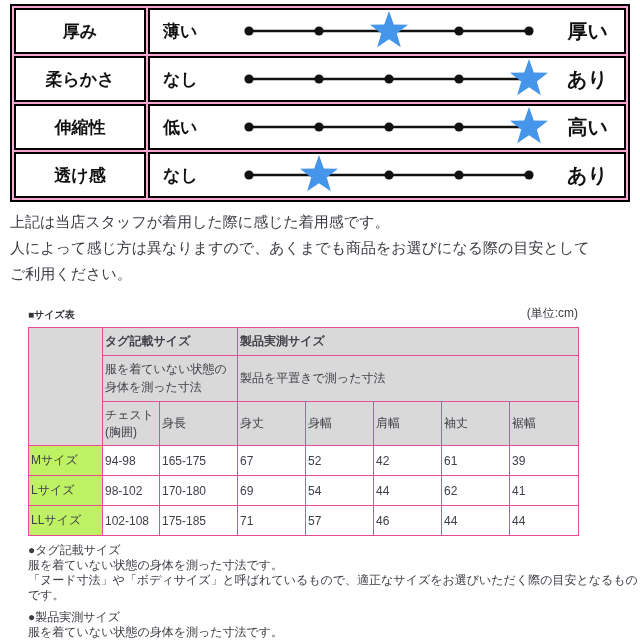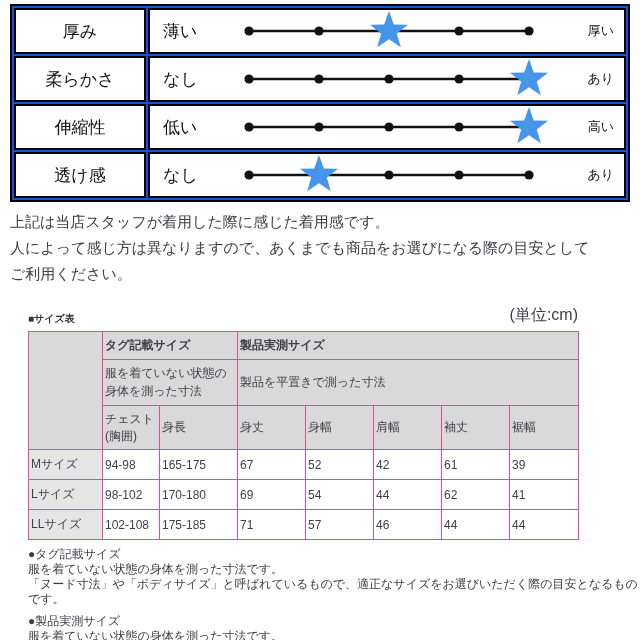--- a/index.html
+++ b/index.html
@@ -12,58 +12,59 @@
     overflow: hidden;
   }
 
   
   .feel-wrap { margin: 4px 0 0 10px; }
   table.feel {
     width: 620px;
     border-collapse: separate;
     border-spacing: 2px;
     border: 2px solid #000;
-    background: #1d4ed8;
+    background: #f9a8d4;
+    font-weight: bold;
   }
   table.feel td {
     border: 2px solid #000;
     height: 38px;
     padding: 0;
     background: #fff;
   }
   td.feel-name {
     width: 132px;
     text-align: center;
     font-size: 17px;
     color: #111;
   }
   .scale-row { display: flex; align-items: center; height: 100%; }
   .scale-min {
     width: 86px; padding-left: 13px;
     font-size: 17px; color: #111; flex: none;
   }
   .scale-max {
-    flex: 1; text-align: right; padding-right: 10px;
-    font-size: 13px; color: #111;
+    flex: 1; text-align: right; padding-right: 16px;
+    font-size: 20px; color: #111;
   }
   svg.scale-svg { flex: none; overflow: visible; display: block; }
 
   
   .desc {
     margin: 7px 0 0 10px;
     font-size: 15px;
     line-height: 26px;
     color: #3c3c44;
   }
 
   
   .size-section { margin: 18px 0 0 28px; width: 550px; }
   .size-head { display: flex; justify-content: space-between; align-items: flex-end; margin-bottom: 5px; }
   .size-title { font-size: 10px; font-weight: bold; color: #33333a; }
-  .size-unit { font-size: 16px; color: #3c3c44; }
+  .size-unit { font-size: 12px; color: #3c3c44; }
 
   table.size {
     width: 550px;
     border-collapse: collapse;
     table-layout: fixed;
     font-size: 12px;
     color: #40404a;
   }
   table.size th, table.size td {
     border: 1px solid #ec4899;
@@ -71,21 +72,21 @@
     vertical-align: middle;
     padding: 0 2px;
     font-weight: normal;
   }
   table.size .gray { background: #d9d9d9; }
   table.size .bold { font-weight: bold; }
   tr.hrow1 th { height: 28px; }
   tr.hrow2 th { height: 46px; line-height: 1.45; }
   tr.hrow3 th { height: 44px; line-height: 1.35; }
   tr.drow td { height: 30px; background: #fff; }
-  tr.drow td.lbl { background: #e5e5e5; }
+  tr.drow td.lbl { background: #bef264; }
 
   
   .notes { margin: 7px 0 0 28px; font-size: 12px; line-height: 15px; color: #3c3c44; }
   .note-group + .note-group { margin-top: 7px; }
 </style>
 </head>
 <body>
 
 <div class="feel-wrap">
   <table class="feel">

